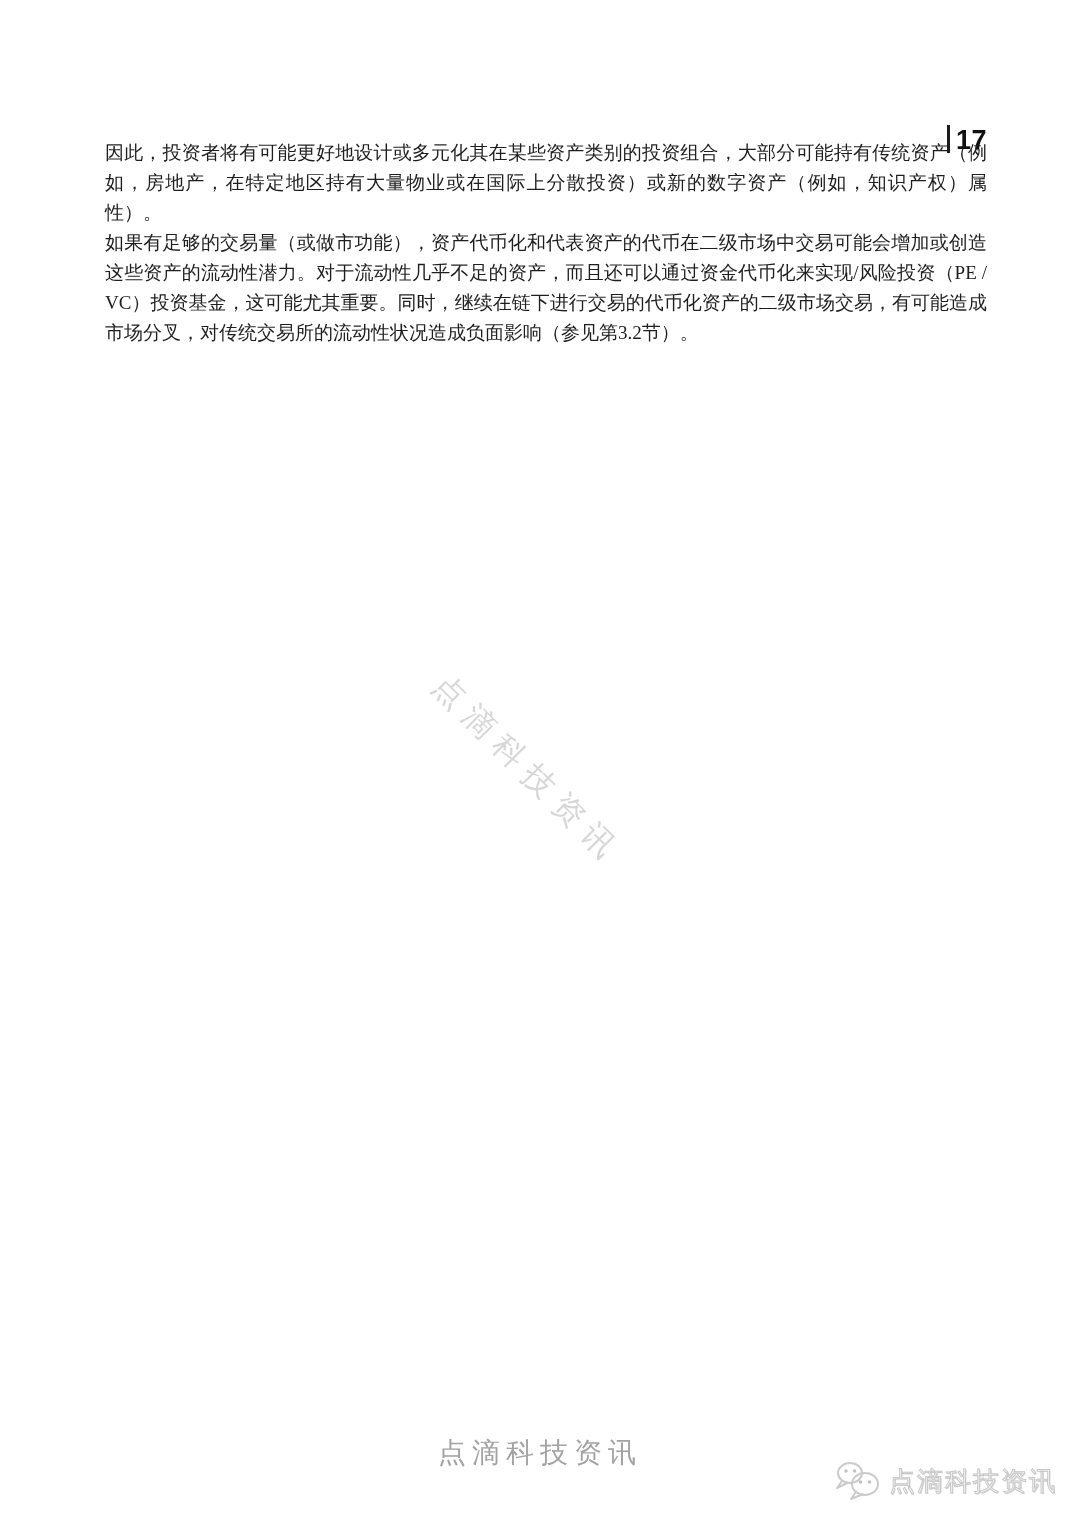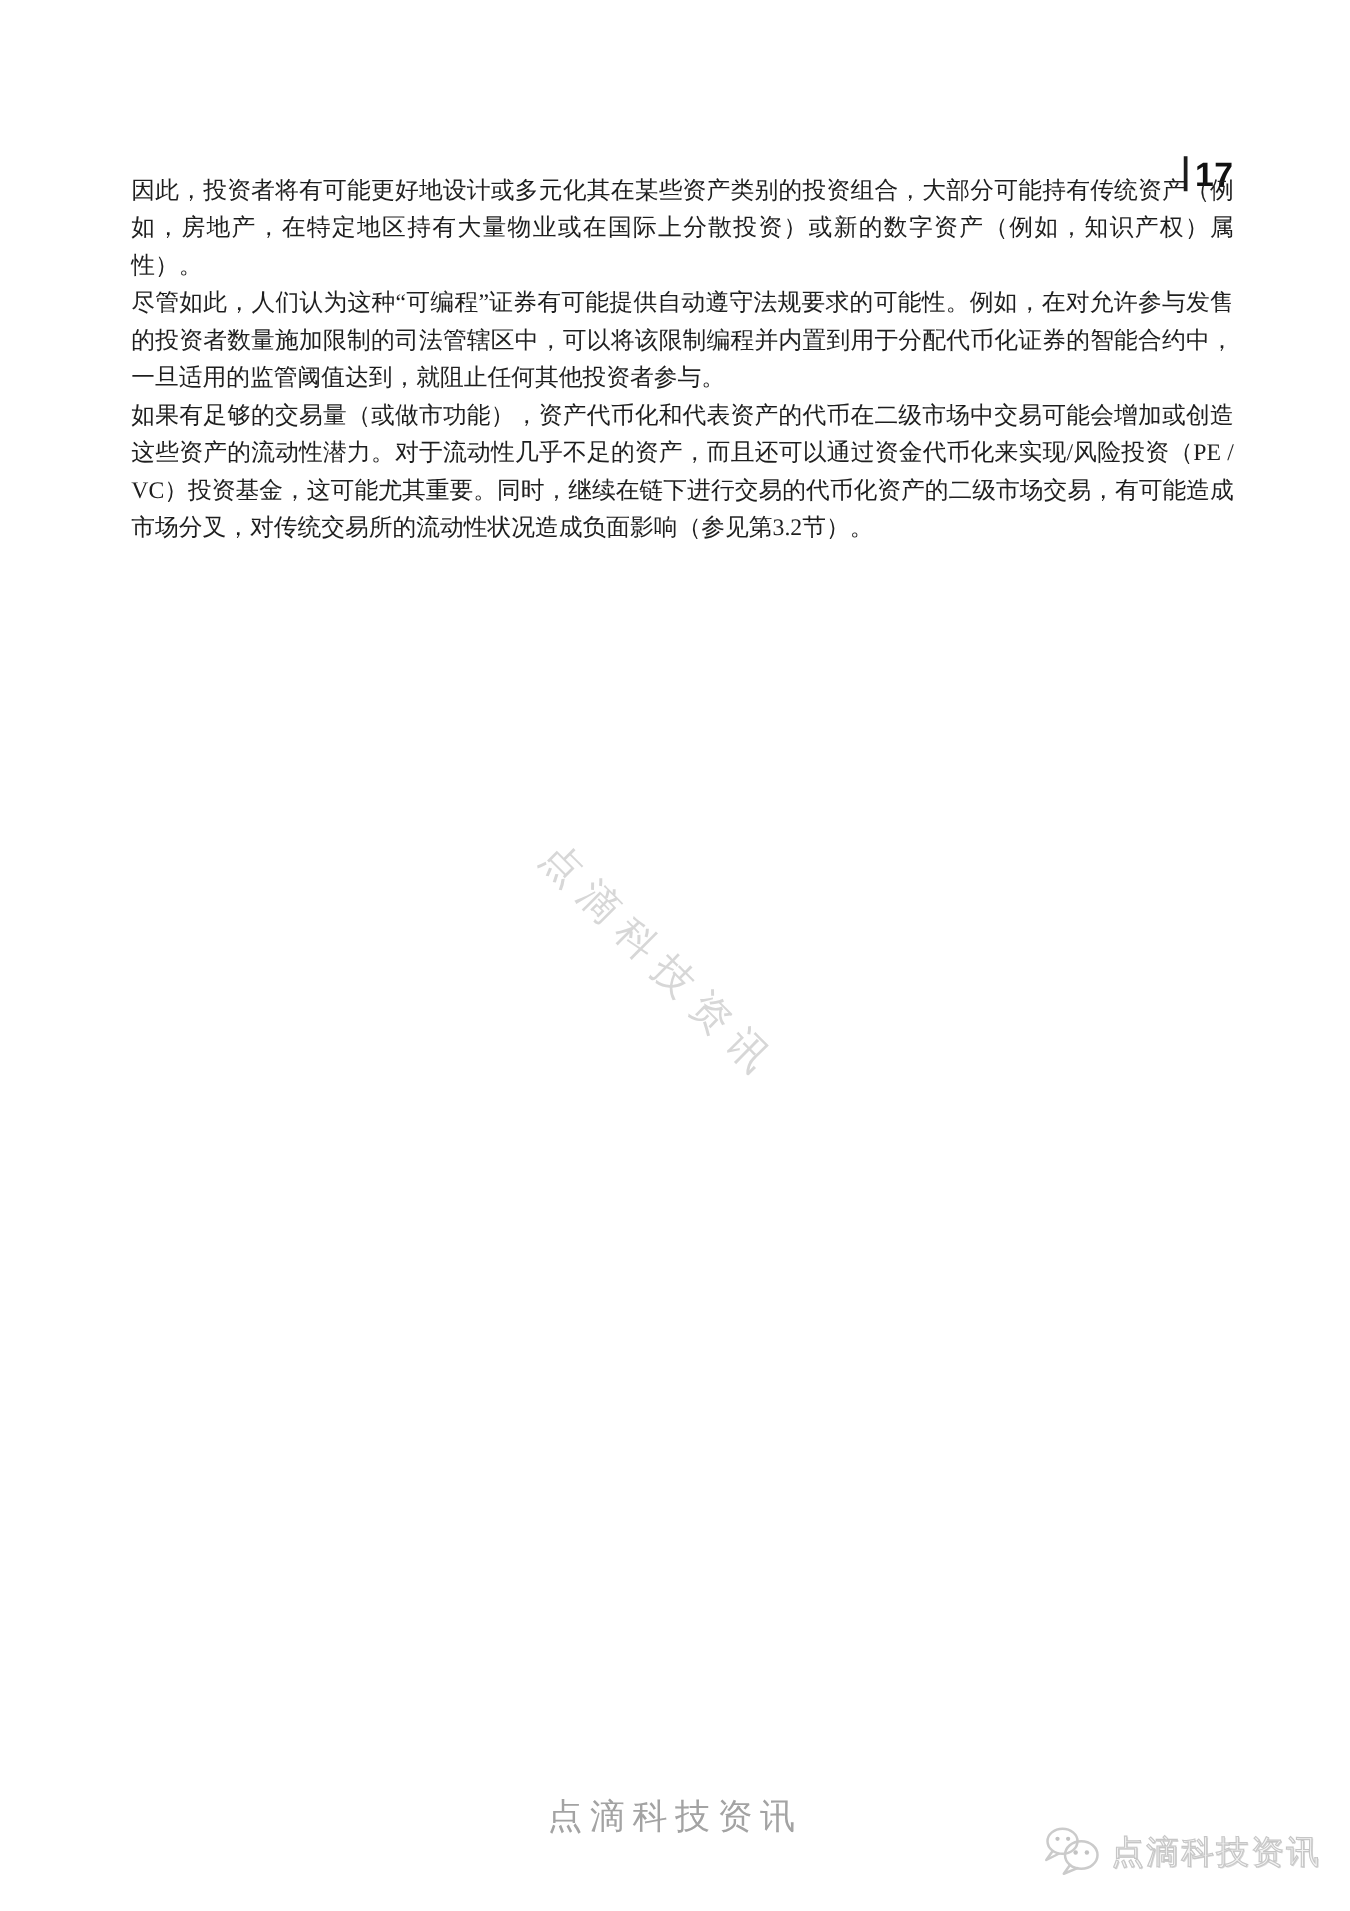--- a/index.html
+++ b/index.html
@@ -114,21 +114,20 @@
 
 <div class="page">
 
   <div class="page-number">
     <span class="pn-bar"></span>
     <span class="pn-num">17</span>
   </div>
 
   <div class="content">
     <p>因此，投资者将有可能更好地设计或多元化其在某些资产类别的投资组合，大部分可能持有传统资产（例如，房地产，在特定地区持有大量物业或在国际上分散投资）或新的数字资产（例如，知识产权）属性）。</p>
-    <p>尽管如此，人们认为这种“可编程”证券有可能提供自动遵守法规要求的可能性。例如，在对允许参与发售的投资者数量施加限制的司法管辖区中，可以将该限制编程并内置到用于分配代币化证券的智能合约中，一旦适用的监管阈值达到，就阻止任何其他投资者参与。</p>
     <p>如果有足够的交易量（或做市功能），资产代币化和代表资产的代币在二级市场中交易可能会增加或创造这些资产的流动性潜力。对于流动性几乎不足的资产，而且还可以通过资金代币化来实现/风险投资（PE / VC）投资基金，这可能尤其重要。同时，继续在链下进行交易的代币化资产的二级市场交易，有可能造成市场分叉，对传统交易所的流动性状况造成负面影响（参见第3.2节）。</p>
   </div>
 
   <div class="watermark">点滴科技资讯</div>
 
   <div class="footer-center">点滴科技资讯</div>
 
   <div class="brand">
     <span class="logo">
       <svg viewBox="0 0 50 42" width="50" height="42" xmlns="http://www.w3.org/2000/svg">

